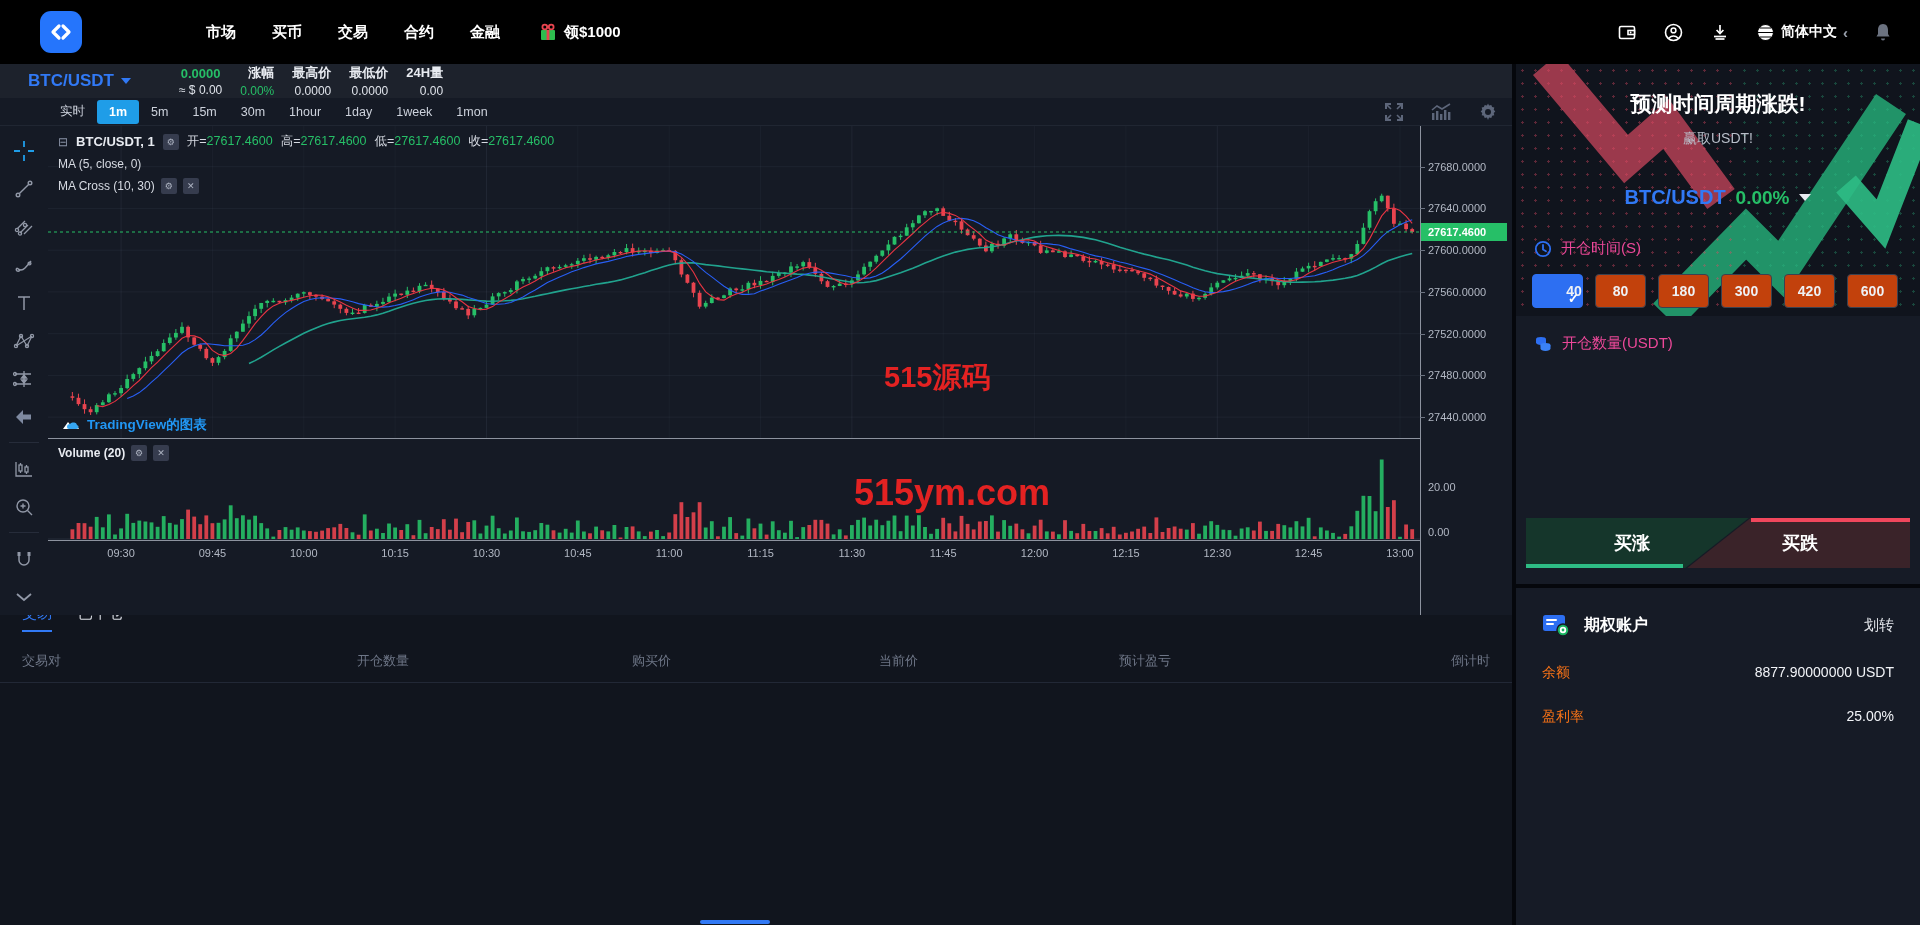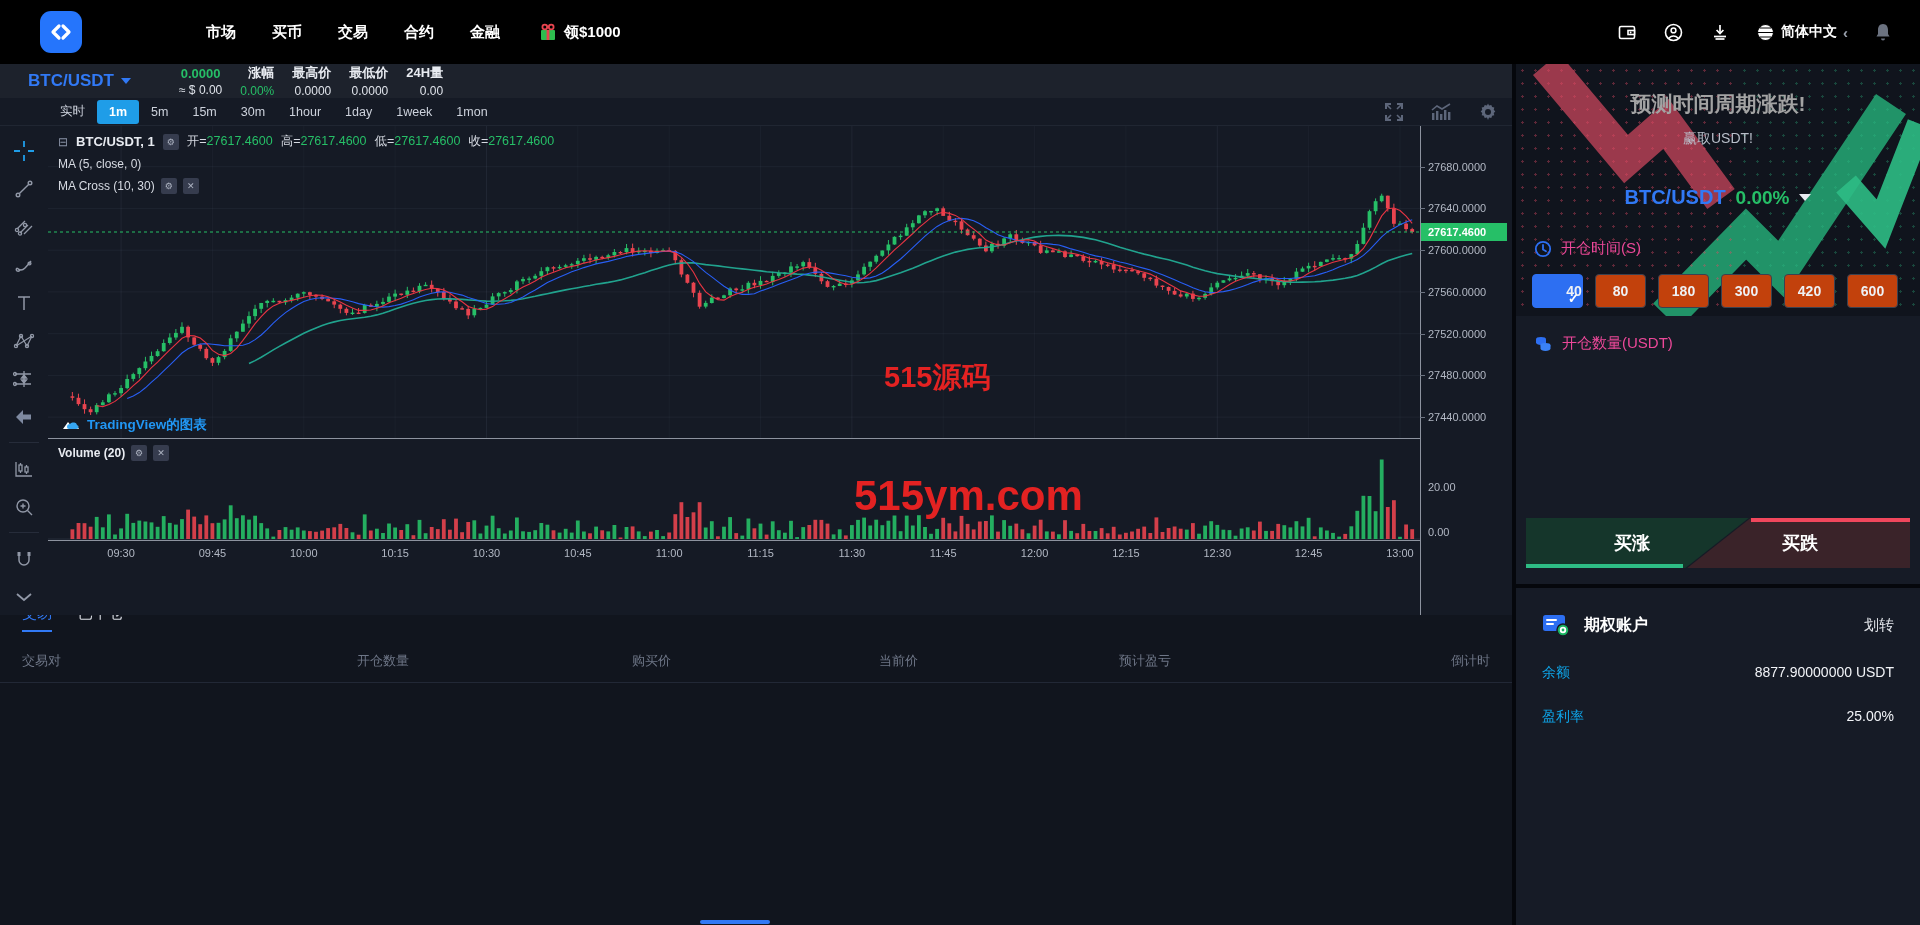--- a/index.html
+++ b/index.html
@@ -67,21 +67,21 @@
   .legend-row1 { display:flex; align-items:center; gap:8px; font-size:13px; }
   .lg-min { color:#8a93a6; font-size:12px; }
   .lg-title { color:#e8ebf1; font-weight:bold; }
   .lg-btn { width:16px; height:16px; background:#363c4e; color:#aeb4c2; font-size:9px; display:inline-flex;
             align-items:center; justify-content:center; border-radius:2px; cursor:pointer; }
   .lg-ohlc span.lab { color:#d6dae2; font-size:12.5px; }
   .lg-ohlc span.val { color:#26bf67; font-size:12.5px; }
   .legend-ind { margin-top:7px; color:#d6dae2; font-size:12px; display:flex; gap:6px; align-items:center; }
 
   .watermark1 { position:absolute; left:836px; top:232px; color:#e32222; font-size:29px; font-weight:bold; z-index:4; }
-  .watermark2 { position:absolute; left:806px; top:346px; color:#e32222; font-size:42px; font-weight:bold; z-index:4; }
+  .watermark2 { position:absolute; left:806px; top:346px; color:#e32222; font-size:36px; font-weight:bold; z-index:4; }
   .tv-attr { position:absolute; left:14px; top:290px; display:flex; align-items:center; gap:6px; z-index:5; cursor:pointer; }
   .tv-attr span { color:#2196f3; font-size:13.5px; font-weight:bold; }
   .vol-label { position:absolute; left:10px; top:319px; display:flex; align-items:center; gap:6px; z-index:5; }
   .vol-label b { color:#e8ebf1; font-size:12px; font-weight:bold; }
 
   
   .positions { flex:1; background:#11151e; display:flex; flex-direction:column; }
   .pos-tabs { display:flex; gap:26px; padding:16px 22px 10px; }
   .pos-tab { font-size:15px; color:#d8dbe2; cursor:pointer; padding-bottom:7px; }
   .pos-tab.active { color:#3179f5; border-bottom:2px solid #3179f5; }
@@ -92,21 +92,21 @@
   .pos-body { flex:1; }
 
   
   .trade-card { height:520px; background:#161b26; position:relative; overflow:hidden; }
   .banner-art { position:absolute; top:0; left:0; width:100%; height:252px; background:#10141d; overflow:hidden; }
   .banner-art::before { content:""; position:absolute; left:0; top:0; width:55%; height:100%;
       background-image:radial-gradient(rgba(226,74,100,.38) 1.2px, transparent 1.3px); background-size:13px 13px; }
   .banner-art::after { content:""; position:absolute; right:0; top:0; width:45%; height:100%;
       background-image:radial-gradient(rgba(46,189,133,.30) 1.2px, transparent 1.3px); background-size:13px 13px; }
   .trade-inner { position:relative; z-index:2; height:100%; }
-  .banner-title { text-align:center; padding-top:26px; color:#a3a3a3; font-size:21px; font-weight:bold; }
+  .banner-title { text-align:center; padding-top:26px; color:#ffffff; font-size:21px; font-weight:bold; }
   .banner-sub { text-align:center; margin-top:12px; color:#b9bfca; font-size:14px; }
   .tp-pair-row { margin-top:38px; display:flex; justify-content:center; align-items:center; gap:10px; cursor:pointer; }
   .tp-pair { color:#3179f5; font-size:20px; font-weight:bold; }
   .tp-change { color:#26bf67; font-size:19px; font-weight:bold; }
   .tp-pair-row .tri { width:0; height:0; border-left:6px solid transparent; border-right:6px solid transparent; border-top:7px solid #e8ebf1; }
   .tp-label { margin:30px 18px 0; display:flex; align-items:center; gap:9px; color:#ec4899; font-size:15px; }
   .time-btns { display:flex; gap:12px; margin:16px 16px 0; }
   .time-btn { width:51px; height:34px; background:#c2410c; border:1px solid #3a4150; border-radius:4px;
               color:#eef1f5; font-size:14px; font-weight:bold; display:flex; align-items:center; justify-content:center;
               cursor:pointer; position:relative; }
@@ -124,21 +124,21 @@
   .buy-down b { margin-right:92px; }
   .buy-up .line { position:absolute; bottom:0; left:0; width:41%; height:4px; background:#2ebd85; }
   .buy-down .line { position:absolute; top:0; left:58.5%; right:0; height:4px; background:#f0475c; }
 
   
   .account-card { flex:1; background:#161b26; padding:24px 26px; }
   .acc-head { display:flex; align-items:center; }
   .acc-title { color:#fff; font-size:16px; font-weight:bold; margin-left:14px; }
   .acc-transfer { margin-left:auto; color:#e2e5ea; font-size:15px; cursor:pointer; }
   .acc-row { display:flex; margin-top:26px; }
-  .acc-row .lab { color:#0ea5e9; font-size:14px; }
+  .acc-row .lab { color:#f97316; font-size:14px; }
   .acc-row .val { margin-left:auto; color:#f2f4f8; font-size:14px; }
 
   .page-scrollbar { position:absolute; left:700px; bottom:1px; width:70px; height:4px; background:#3179f5; border-radius:2px; }
   svg { display:block; }
 </style>
 </head>
 <body>
 
 <div class="app">
 

